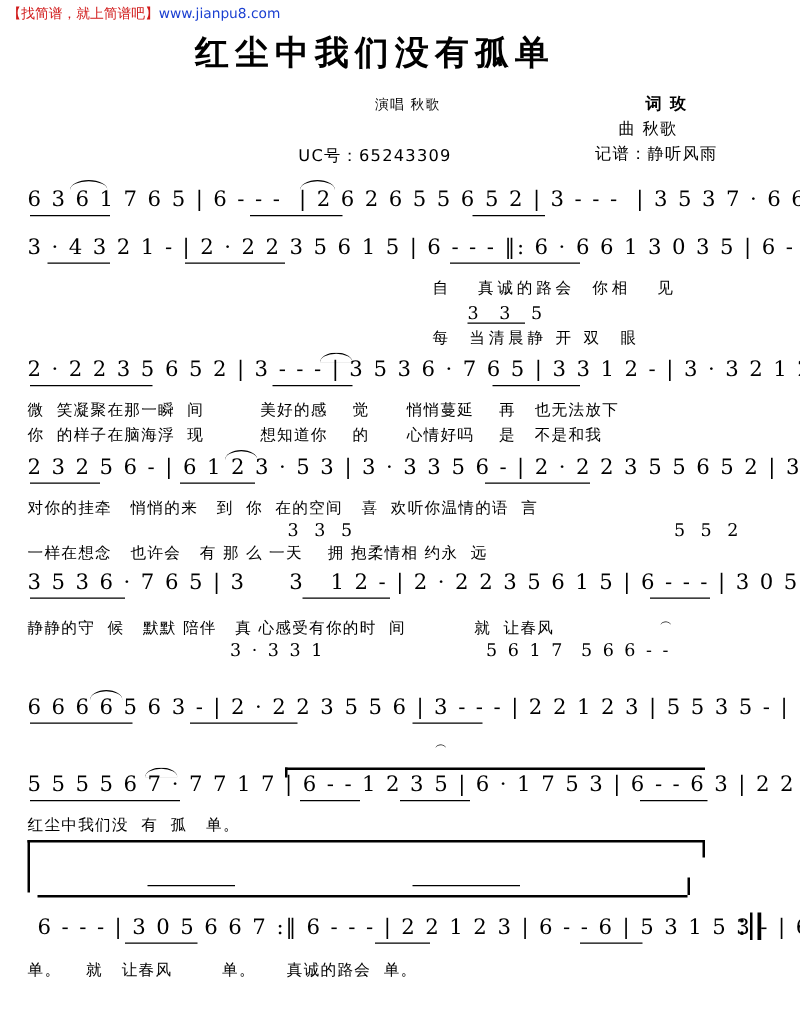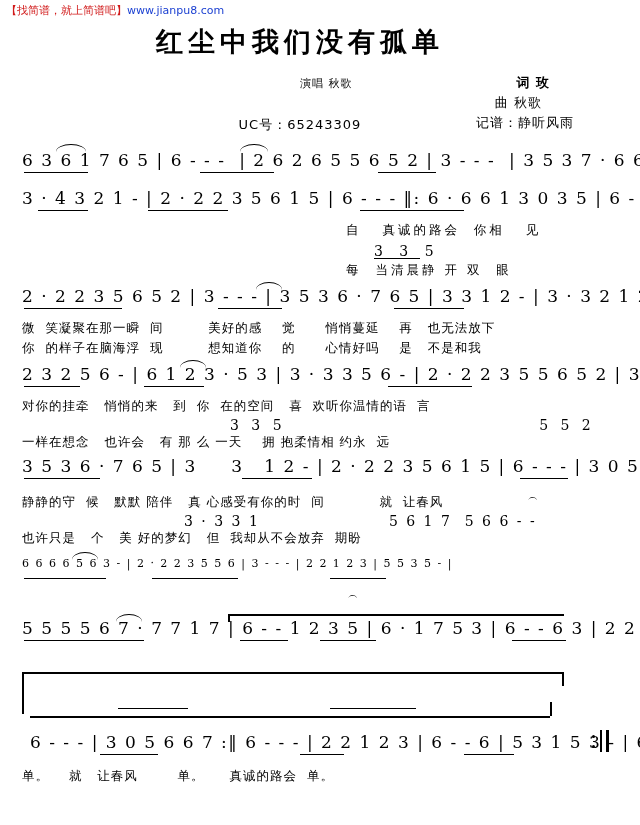--- a/index.html
+++ b/index.html
@@ -207,39 +207,39 @@
     </div>
 
     <div class="row" style="height:96px;">
       <div class="notes" style="left:22px; top:6px; font-size:17px; letter-spacing:1.5px;">3 5 3 6 · 7 6 5 | 3     3   1 2 - | 2 · 2 2 3 5 6 1 5 | 6 - - - | 3 0 5 6 6 7 |</div>
       <div class="ul" style="left:24px; top:26px; width:76px;"></div>
       <div class="ul" style="left:242px; top:26px; width:70px;"></div>
       <div class="ul" style="left:520px; top:26px; width:48px;"></div>
       <div class="mark" style="left:528px; top:38px;">︵</div>
       <div class="lyr" style="left:22px; top:44px; letter-spacing:1px;">静静的守  候   默默 陪伴   真 心感受有你的时  间           就  让春风</div>
       <div class="small-notes" style="left:150px; top:62px; letter-spacing:2px;margin-left:34px;">3 · 3 3 1                    5 6 1 7  5 6 6 - -</div>
-      <div class="lyr" style="left:22px; top:80px; letter-spacing:1px;">也许只是   个   美 好的梦幻   但  我却从不会放弃  期盼</div>
     </div>
 
     <div class="row" style="height:66px;">
-      <div class="notes" style="left:22px; top:10px; font-size:11px; letter-spacing:1.5px;">6 6 6 6 5 6 3 - | 2 · 2 2 3 5 5 6 | 3 - - - | 2 2 1 2 3 | 5 5 3 5 - |</div>
+      <div class="notes" style="left:22px; top:10px; font-size:17px; letter-spacing:1.5px;">6 6 6 6 5 6 3 - | 2 · 2 2 3 5 5 6 | 3 - - - | 2 2 1 2 3 | 5 5 3 5 - |</div>
       <div class="ul" style="left:24px; top:30px; width:82px;"></div>
       <div class="ul" style="left:152px; top:30px; width:86px;"></div>
       <div class="ul" style="left:330px; top:30px; width:56px;"></div>
       <div class="slur" style="left:72px; top:4px; width:26px;"></div>
       <div class="mark" style="left:348px; top:40px;">︵</div>
     </div>
 
     <div class="row" style="height:58px;">
       <div class="notes" style="left:22px; top:6px; font-size:17px; letter-spacing:1.5px;">5 5 5 5 6 7 · 7 7 1 7 | 6 - - 1 2 3 5 | 6 · 1 7 5 3 | 6 - - 6 3 | 2 2 6 5 · 6 5 2 |</div>
       <div class="ul" style="left:24px; top:26px; width:120px;"></div>
       <div class="ul" style="left:240px; top:26px; width:48px;"></div>
       <div class="ul" style="left:320px; top:26px; width:56px;"></div>
       <div class="ul" style="left:512px; top:26px; width:54px;"></div>
       <div class="slur" style="left:116px; top:0px; width:26px;"></div>
+      <div class="lyr" style="left:22px; top:40px; letter-spacing:1px;">红尘中我们没  有  孤   单。</div>
 
       <div class="hline" style="left:228px; top:0px; width:336px;"></div>
       <div class="vline" style="left:228px; top:0px; height:8px;"></div>
     </div>
 
     <div class="row" style="height:52px;">
       <div class="hline" style="left:22px; top:0px; width:542px;"></div>
       <div class="vline" style="left:22px; top:0px; height:42px;"></div>
       <div class="vline" style="left:562px; top:0px; height:14px;"></div>
       <div class="ul" style="left:118px; top:36px; width:70px;"></div>

